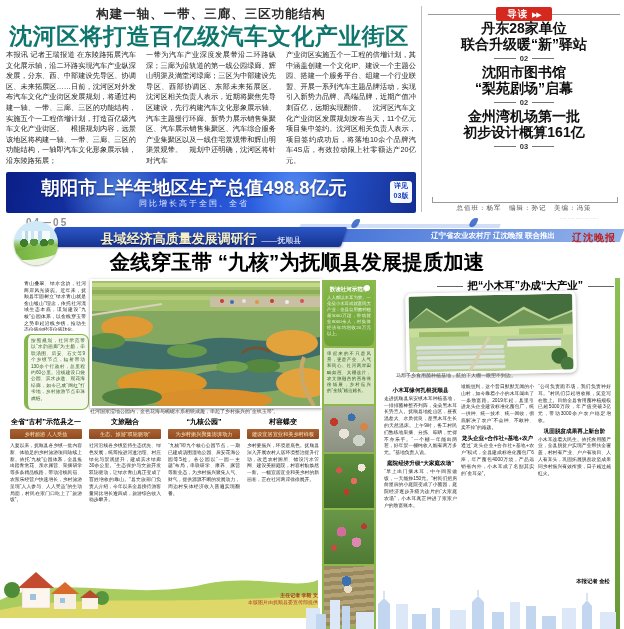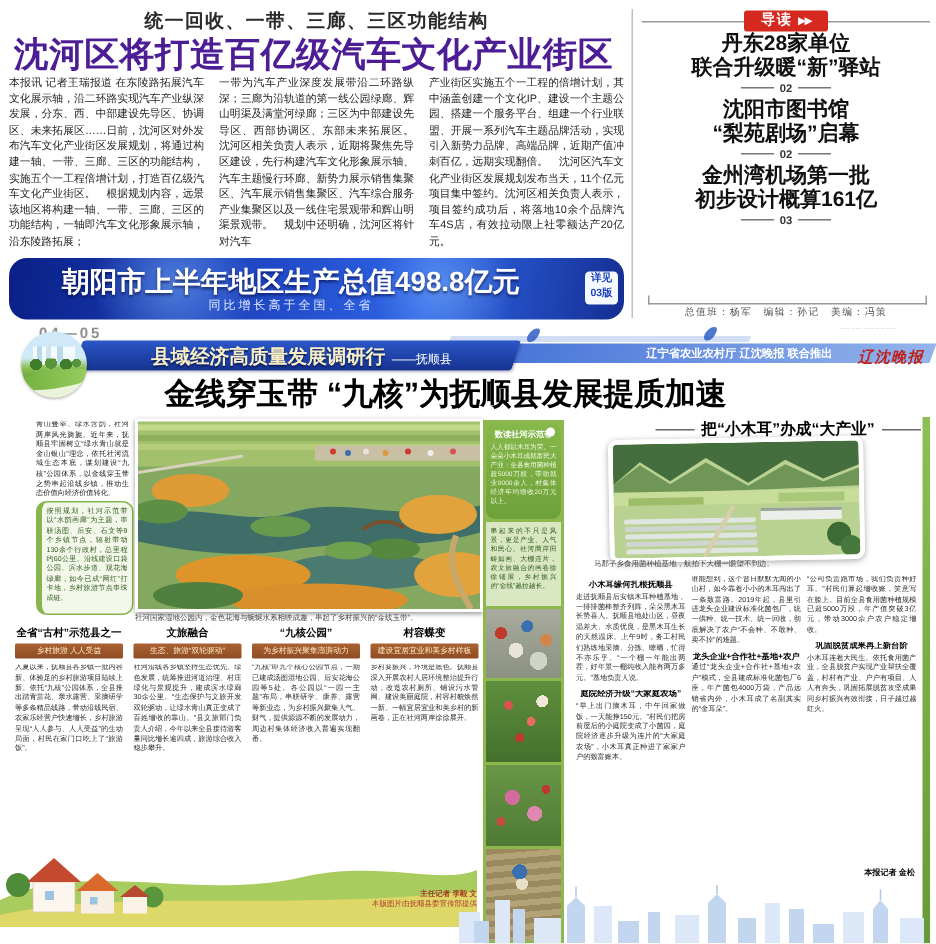--- a/index.html
+++ b/index.html
@@ -1,24 +1,24 @@
 <!DOCTYPE html>
 <html><head>
 <meta charset="utf-8">
 <style>
   html,body{margin:0;padding:0;background:#fff;}
   .page{position:relative;width:624px;height:629px;background:#fff;overflow:hidden;
         font-family:"Liberation Sans","DejaVu Sans",sans-serif;color:#222;}
   .abs{position:absolute;}
   
   .kicker{left:6px;top:6px;width:410px;text-align:center;font-size:12.5px;font-weight:bold;color:#2b2b2b;letter-spacing:1px;}
-  .h1{left:2px;top:21px;width:414px;text-align:center;font-size:23px;font-weight:900;color:#4c1d95;letter-spacing:.5px;white-space:nowrap;}
+  .h1{left:2px;top:21px;width:414px;text-align:center;font-size:23px;font-weight:900;color:#0f766e;letter-spacing:.5px;white-space:nowrap;}
   .tcol{top:50px;width:130px;height:118px;font-size:7.2px;line-height:10.6px;text-align:justify;color:#1d1d1d;overflow:hidden;}
   .vrule{left:421px;top:6px;width:1px;height:206px;background:#bfbfbf;}
-  .banner{left:6px;top:172px;width:410px;height:41px;border-radius:12px;overflow:hidden;
+  .banner{left:6px;top:172px;width:410px;height:41px;border-radius:2px;overflow:hidden;
     background:linear-gradient(100deg,#0a1f86 0%,#1d41bd 35%,#2f66e8 68%,#142e92 100%);}
   .banner .glow1{position:absolute;left:40px;top:-18px;width:140px;height:70px;border-radius:50%;
     background:radial-gradient(circle,rgba(120,180,255,.55),rgba(120,180,255,0) 70%);}
   .banner .glow2{position:absolute;right:60px;top:-10px;width:120px;height:60px;border-radius:50%;
     background:radial-gradient(circle,rgba(150,200,255,.4),rgba(150,200,255,0) 70%);}
   .banner-title{position:absolute;left:0;right:34px;top:3px;text-align:center;font-size:18.5px;font-weight:900;color:#fff;
     text-shadow:0 1px 2px rgba(0,0,40,.6);white-space:nowrap;}
   .banner-sub{position:absolute;left:0;right:34px;top:26px;text-align:center;font-size:8px;color:#dce8ff;letter-spacing:2px;}
   .badge{position:absolute;right:4px;top:9px;width:22px;height:22px;background:#f4f8ff;border-radius:3px;
     font-size:7px;line-height:10px;text-align:center;color:#1d41bd;font-weight:bold;}
@@ -39,21 +39,21 @@
   .micro{right:8px;top:216px;width:56px;font-size:4px;line-height:5px;color:#aaa;text-align:left;}
   .ribbon-main{left:52px;top:227px;width:292px;height:20px;background:linear-gradient(180deg,#2b57c8,#16328f);
     transform:skewX(-18deg);border-radius:2px;box-shadow:1px 1px 2px rgba(0,0,60,.3);}
   .ribbon-main-inner{position:absolute;left:58px;top:229px;width:286px;text-align:center;white-space:nowrap;}
   .ribbon-title{font-size:13px;font-weight:900;color:#f7eec6;text-shadow:0 1px 1px #0a1f60;margin-top:28px;}
   .ribbon-sub{font-size:8px;color:#fff;}
   .ribbon-light{left:330px;top:229px;width:292px;height:13px;background:linear-gradient(90deg,#3b6bd6,#8fb0ea);
     transform:skewX(-20deg);opacity:.95;}
   .ribbon-streak{left:300px;top:224px;width:200px;height:4px;background:#c6d6f2;transform:skewX(-20deg);opacity:.8;}
   .presenters{left:408px;top:231px;width:170px;text-align:center;font-size:7.5px;font-weight:bold;color:#fff;white-space:nowrap;}
-  .paper-logo{right:8px;top:231px;font-size:10px;font-weight:900;color:#c01f1a;font-style:italic;letter-spacing:1px;text-align:right;}
+  .paper-logo{right:8px;top:231px;font-size:10px;font-weight:900;color:#c01f1a;letter-spacing:1px;text-align:right;}
   .globe{left:14px;top:221px;width:44px;height:44px;border-radius:50%;overflow:hidden;
     background:linear-gradient(180deg,#cfe9f8 0%,#cfe9f8 40%,#8cc054 55%,#5f9c33 75%,#e9f4da 76%,#e9f4da 100%);
     box-shadow:0 1px 2px rgba(0,0,0,.3);}
   .globe .bld{position:absolute;left:8px;top:10px;width:28px;height:12px;
     background:linear-gradient(90deg,#f4fbff 0 3px,#b9d9ea 3px 6px,#f4fbff 6px 9px,#cde4f0 9px 12px,#f4fbff 12px 16px,#b9d9ea 16px 20px,#f4fbff 20px 28px);}
   .globe .trees{position:absolute;left:4px;top:18px;width:36px;height:8px;
     background:radial-gradient(circle at 6px 4px,#3e7d2a 0 4px,transparent 4px),
                radial-gradient(circle at 16px 3px,#56953a 0 4px,transparent 4px),
                radial-gradient(circle at 26px 4px,#3e7d2a 0 4px,transparent 4px),
                radial-gradient(circle at 33px 3px,#56953a 0 3px,transparent 3px);}
@@ -118,21 +118,21 @@
   .rcredit{left:538px;top:578px;width:72px;text-align:right;font-size:5.4px;font-weight:bold;color:#000;}
   .greenbar{left:615px;top:278px;width:5px;height:351px;background:linear-gradient(180deg,#8bc052,#679a37);}
   .skyline{left:300px;top:590px;width:324px;height:39px;}
   .housesvg{left:0px;top:552px;width:318px;height:66px;}
 </style>
 </head>
 <body>
 
 <div class="page">
 
-  <div class="abs kicker">统一回收、一带、三廊、三区功能结构</div>
+  <div class="abs kicker">构建一轴、一带、三廊、三区功能结构</div>
   <div class="abs h1">沈河区将打造百亿级汽车文化产业街区</div>
 
   <div class="abs tcol" style="left:6px">本报讯 记者王瑞报道 在东陵路拓展汽车文化展示轴，沿二环路实现汽车产业纵深发展，分东、西、中部建设先导区、协调区、未来拓展区……日前，沈河区对外发布汽车文化产业街区发展规划，将通过构建一轴、一带、三廊、三区的功能结构，实施五个一工程倍增计划，打造百亿级汽车文化产业街区。　根据规划内容，远景该地区将构建一轴、一带、三廊、三区的功能结构，一轴即汽车文化形象展示轴，沿东陵路拓展；</div>
   <div class="abs tcol" style="left:146px">一带为汽车产业深度发展带沿二环路纵深；三廊为沿轨道的第一线公园绿廊、辉山明渠及满堂河绿廊；三区为中部建设先导区、西部协调区、东部未来拓展区。　沈河区相关负责人表示，近期将聚焦先导区建设，先行构建汽车文化形象展示轴、汽车主题慢行环廊、新势力展示销售集聚区、汽车展示销售集聚区、汽车综合服务产业集聚区以及一线住宅景观带和辉山明渠景观带。　规划中还明确，沈河区将针对汽车</div>
   <div class="abs tcol" style="left:286px">产业街区实施五个一工程的倍增计划，其中涵盖创建一个文化IP、建设一个主题公园、搭建一个服务平台、组建一个行业联盟、开展一系列汽车主题品牌活动，实现引入新势力品牌、高端品牌，近期产值冲刺百亿，远期实现翻倍。　沈河区汽车文化产业街区发展规划发布当天，11个亿元项目集中签约。沈河区相关负责人表示，项目签约成功后，将落地10余个品牌汽车4S店，有效拉动限上社零额达产20亿元。</div>
 
   <div class="abs banner">
     <div class="glow1"></div>
     <div class="glow2"></div>
     <div class="banner-title">朝阳市上半年地区生产总值498.8亿元</div>

